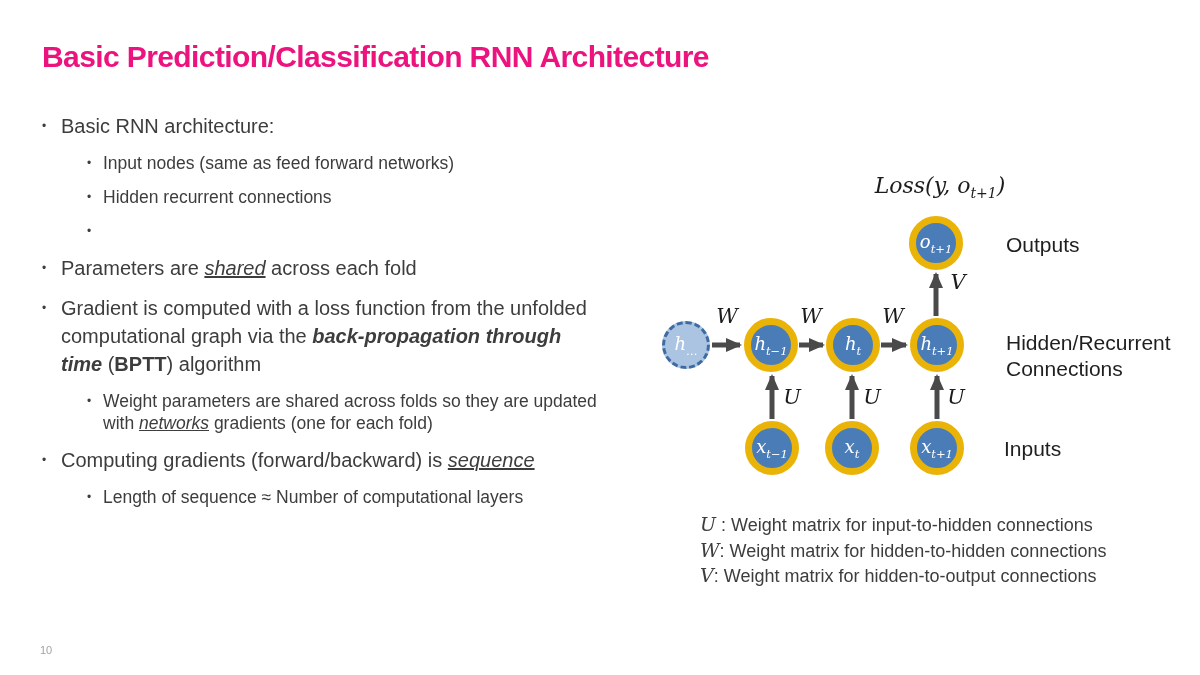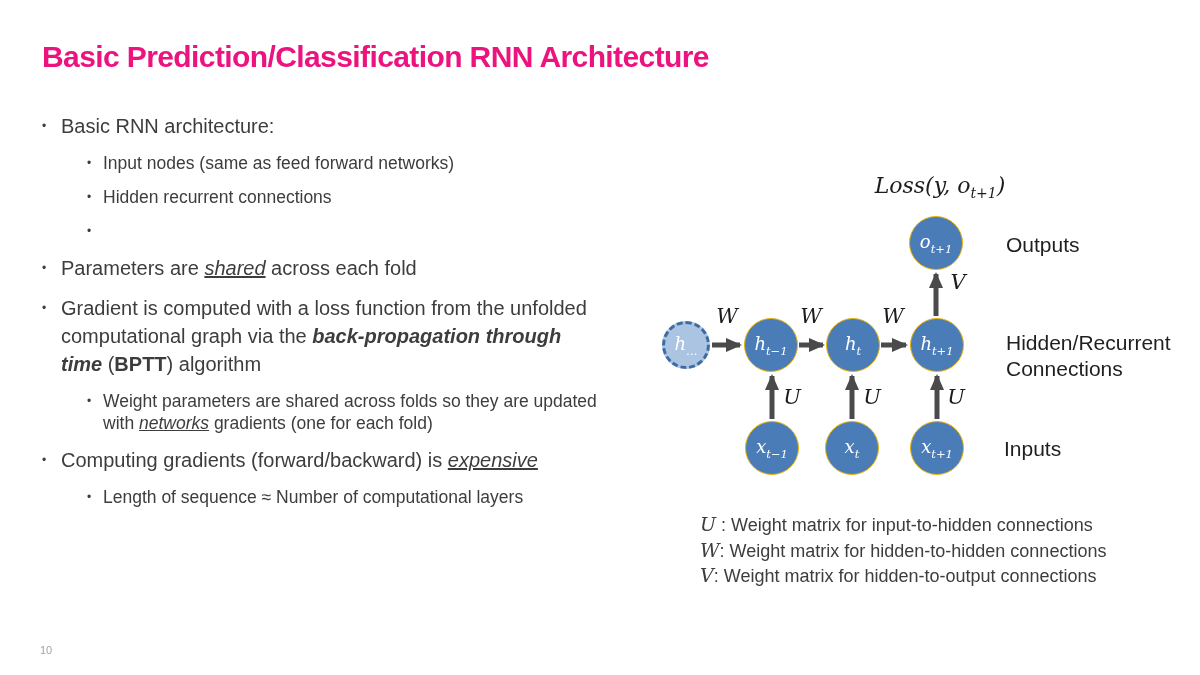--- a/index.html
+++ b/index.html
@@ -16,21 +16,21 @@
   .l1 .m{line-height:28px;}
   .l2 .m{flex:0 0 16px;line-height:22px;}
   .bi .t{flex:1;}
   .r-i{font-style:italic;text-decoration:underline;}
   .r-b{font-weight:bold;}
   .r-bi{font-weight:bold;font-style:italic;}
   
   .diagram{position:absolute;left:640px;top:160px;width:552px;height:470px;}
   .arrows{position:absolute;left:0;top:0;}
   .node{position:absolute;box-sizing:border-box;border-radius:50%;
-        background:#4a7db8;border:1px solid #eab308;
+        background:#4a7db8;border:7px solid #eab308;
         display:flex;align-items:center;justify-content:center;
         color:#ffffff;font-family:"DejaVu Serif",serif;font-style:italic;}
   .node.solid{width:54px;height:54px;}
   .node.ghost{width:48px;height:48px;background:#abc4e1;border:3px dashed #3e6ba3;}
   .node .nl{font-size:18px;white-space:nowrap;}
   .node sub{font-size:11.5px;font-style:italic;}
   .mathlab{position:absolute;font-family:"DejaVu Serif",serif;font-style:italic;
            color:#1c1c1c;font-size:21px;transform:translate(-50%,-50%);white-space:nowrap;}
   .loss{font-size:22px;}
   .loss sub{font-size:14px;}
@@ -69,21 +69,21 @@
     <div class="bi l1">
       <span class="m">•</span>
       <span class="t"><span>Gradient is computed with a loss function from the unfolded computational graph via the </span><span class="r-bi">back-propagation through time</span><span> (</span><span class="r-b">BPTT</span><span>) algorithm</span></span>
     </div>
     <div class="bi l2">
       <span class="m">•</span>
       <span class="t"><span>Weight parameters are shared across folds so they are updated with </span><span class="r-i">networks</span><span> gradients (one for each fold)</span></span>
     </div>
     <div class="bi l1">
       <span class="m">•</span>
-      <span class="t"><span>Computing gradients (forward/backward) is </span><span class="r-i">expensive</span></span>
+      <span class="t"><span>Computing gradients (forward/backward) is </span><span class="r-i">sequence</span></span>
     </div>
     <div class="bi l2">
       <span class="m">•</span>
       <span class="t"><span>Length of sequence ≈ Number of computational layers</span></span>
     </div>
   </div>
 
   <div class="diagram">
 
     <svg class="arrows" width="552" height="470" viewBox="0 0 552 470">

